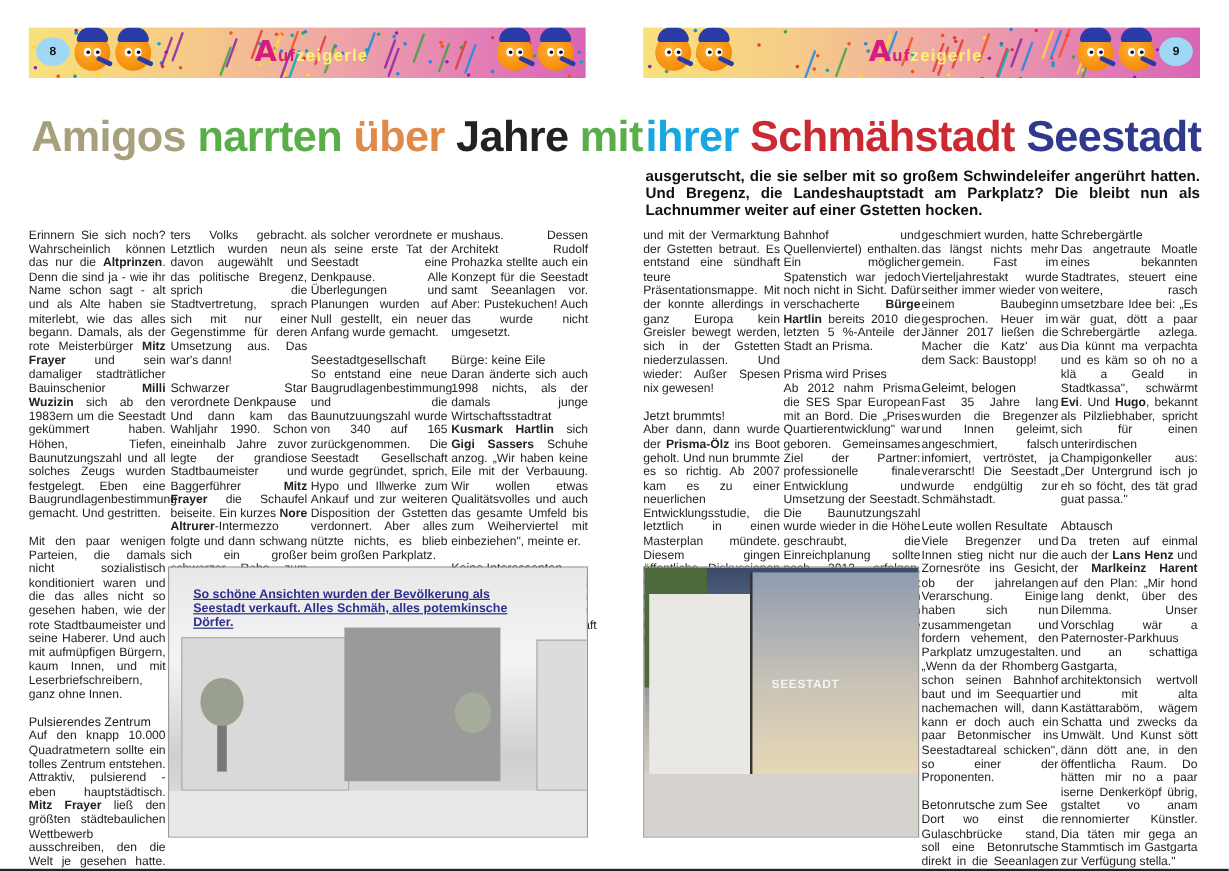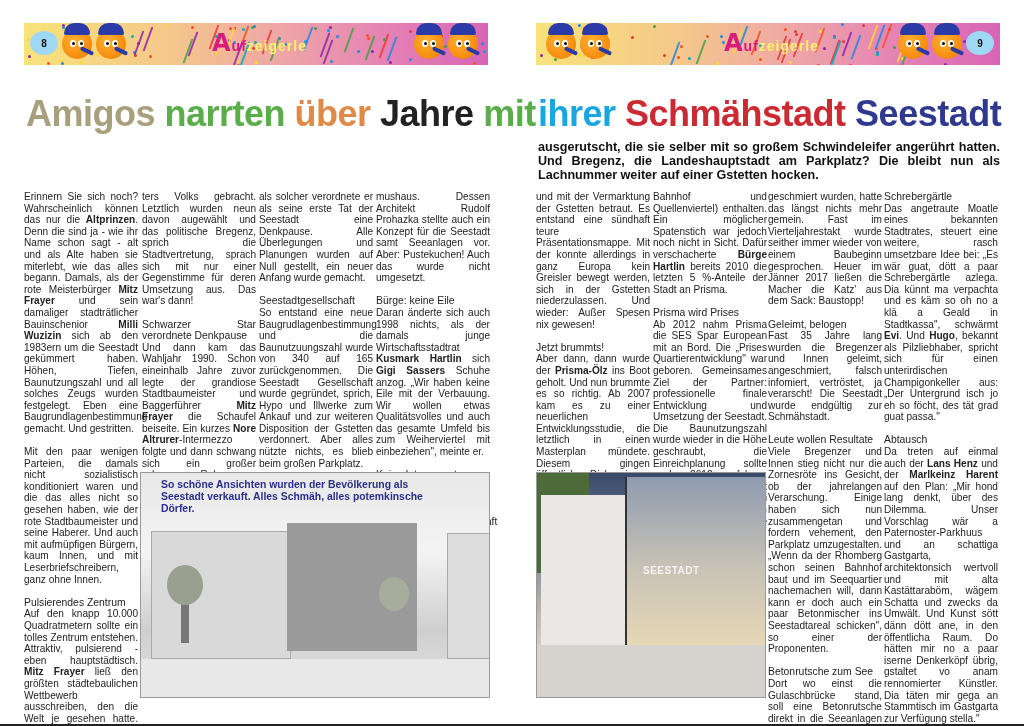--- a/index.html
+++ b/index.html
@@ -63,22 +63,22 @@
   .col b { font-weight: bold; }
 
   .figure {
     position: absolute; border: 1px solid #999; overflow: hidden;
   }
   .fig-bw {
     top: 472px; left: 140px; width: 350px; height: 226px;
     background: linear-gradient(180deg, #e8e8e8 0%, #f4f4f4 35%, #cfcfcf 70%, #e3e3e3 100%);
   }
   .caption {
-    position: absolute; top: 6px; left: 20px; width: 290px;
-    color: #2c2f8c; font-weight: bold; font-size: 10.4px; line-height: 12px;
+    position: absolute; top: 17px; left: 20px; width: 290px;
+    color: #2c2f8c; font-weight: bold; font-size: 10.4px; line-height: 12px; text-decoration: underline;
   }
   .bldg { position: absolute; }
 
   .fig-color {
     top: 472px; left: 24px; width: 230px; height: 226px;
     background: linear-gradient(180deg, #3a4a68 0%, #6e7a96 30%, #b9b4a8 60%, #d8d2c8 80%, #e5e0da 100%);
   }
   .seestadt-sign {
     position: absolute; top: 92px; left: 106px; color: #f3f3f3; font-weight: bold; font-size: 10px; letter-spacing: .5px;
   }

